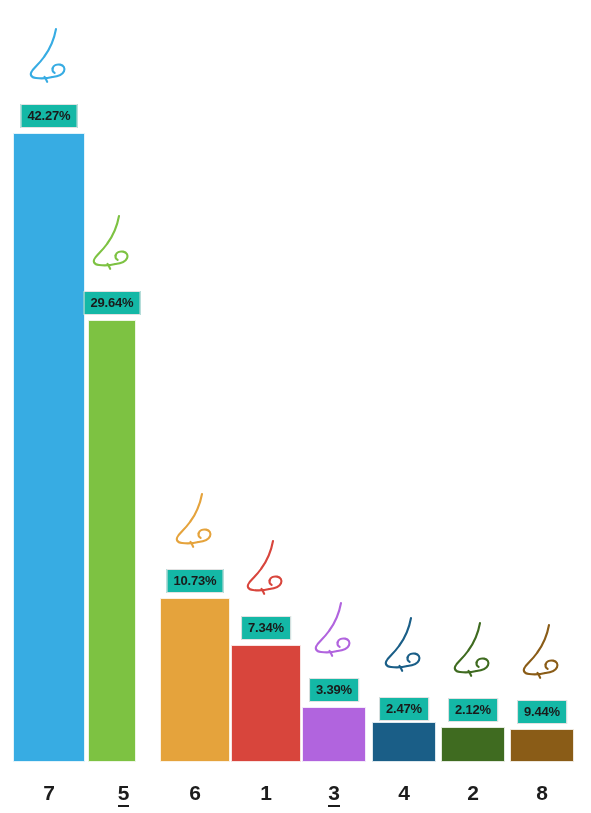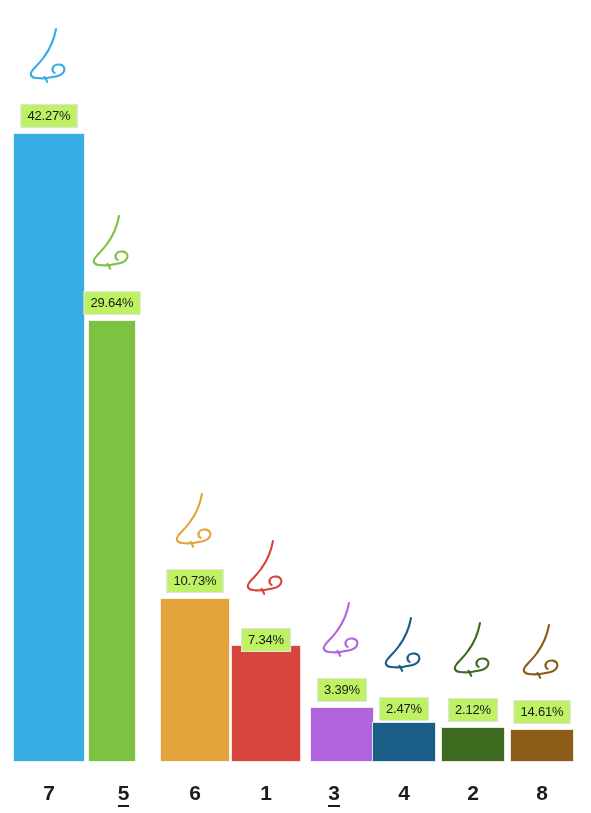--- a/index.html
+++ b/index.html
@@ -37,29 +37,30 @@
     bottom: 0;
     width: 100%;
     border: 1px solid rgba(255,255,255,0.85);
     box-sizing: border-box;
   }
   
   .value-chip {
     position: absolute;
     left: 50%;
     transform: translateX(-50%);
-    background: #bef264;
+    background: #14b8a6;
     border: 1px solid #e2e2e2;
     color: #1a1a1a;
     font-size: 13px;
     line-height: 1;
     padding: 4px 6px 5px 6px;
     white-space: nowrap;
     font-family: "Liberation Sans", sans-serif;
     letter-spacing: -0.2px;
+    font-weight: bold;
   }
   
   .nose-icon {
     position: absolute;
     left: 50%;
     transform: translateX(-50%);
     width: 52px;
     height: 58px;
   }
   .nose-icon svg {
@@ -128,34 +129,34 @@
               <path d="M29.5 51 C35 50.4 39.5 48.5 41 45.2 C42.3 42.2 40.6 39.3 37.2 38.6 C33.6 37.9 30.4 39.6 29.6 42.4"></path>
               <path d="M29.6 42.4 C29.2 44.2 30 46 31.6 46.9"></path>
               <path d="M21.5 50.9 C22.6 52.6 23.6 54.2 24.2 55.8"></path>
             </g>
           </svg>
         </div>
       </div>
       <div class="cat-label" style="left: 160px; width: 70px;"><span>6</span></div>
       <div class="bar-col" style="left: 231px; width: 70px; height: 117px;">
         <div class="bar-rect" style="height: 117px; background: rgb(216, 69, 60);"></div>
-        <div class="value-chip" style="bottom: 110px; text-align: right;">7.34%</div>
+        <div class="value-chip" style="bottom: 122px; text-align: right;">7.34%</div>
         <div class="nose-icon" style="bottom: 166px;">
           <svg viewBox="0 0 52 58" xmlns="http://www.w3.org/2000/svg" aria-hidden="true">
             <g fill="none" stroke="#D8453C" stroke-width="2.1" stroke-linecap="round" stroke-linejoin="round">
               <path d="M33 3 C31 14 27 23 21 31 C16 38 11 42 9 45 C6.5 48.5 8 51.5 13 52 C18.5 52.6 25 52.2 29.5 51"></path>
               <path d="M29.5 51 C35 50.4 39.5 48.5 41 45.2 C42.3 42.2 40.6 39.3 37.2 38.6 C33.6 37.9 30.4 39.6 29.6 42.4"></path>
               <path d="M29.6 42.4 C29.2 44.2 30 46 31.6 46.9"></path>
               <path d="M21.5 50.9 C22.6 52.6 23.6 54.2 24.2 55.8"></path>
             </g>
           </svg>
         </div>
       </div>
       <div class="cat-label" style="left: 231px; width: 70px;"><span>1</span></div>
-      <div class="bar-col" style="left: 302px; width: 64px; height: 55px; margin-left: 8px;">
+      <div class="bar-col" style="left: 302px; width: 64px; height: 55px;">
         <div class="bar-rect" style="height: 55px; background: rgb(177, 100, 222);"></div>
         <div class="value-chip" style="bottom: 60px;">3.39%</div>
         <div class="nose-icon" style="bottom: 104px;">
           <svg viewBox="0 0 52 58" xmlns="http://www.w3.org/2000/svg" aria-hidden="true">
             <g fill="none" stroke="#B164DE" stroke-width="2.1" stroke-linecap="round" stroke-linejoin="round">
               <path d="M33 3 C31 14 27 23 21 31 C16 38 11 42 9 45 C6.5 48.5 8 51.5 13 52 C18.5 52.6 25 52.2 29.5 51"></path>
               <path d="M29.5 51 C35 50.4 39.5 48.5 41 45.2 C42.3 42.2 40.6 39.3 37.2 38.6 C33.6 37.9 30.4 39.6 29.6 42.4"></path>
               <path d="M29.6 42.4 C29.2 44.2 30 46 31.6 46.9"></path>
               <path d="M21.5 50.9 C22.6 52.6 23.6 54.2 24.2 55.8"></path>
             </g>
@@ -188,21 +189,21 @@
               <path d="M29.5 51 C35 50.4 39.5 48.5 41 45.2 C42.3 42.2 40.6 39.3 37.2 38.6 C33.6 37.9 30.4 39.6 29.6 42.4"></path>
               <path d="M29.6 42.4 C29.2 44.2 30 46 31.6 46.9"></path>
               <path d="M21.5 50.9 C22.6 52.6 23.6 54.2 24.2 55.8"></path>
             </g>
           </svg>
         </div>
       </div>
       <div class="cat-label" style="left: 441px; width: 64px;"><span>2</span></div>
       <div class="bar-col" style="left: 510px; width: 64px; height: 33px;">
         <div class="bar-rect" style="height: 33px; background: rgb(138, 92, 23);"></div>
-        <div class="value-chip" style="bottom: 38px;">14.61%</div>
+        <div class="value-chip" style="bottom: 38px;">9.44%</div>
         <div class="nose-icon" style="bottom: 82px;">
           <svg viewBox="0 0 52 58" xmlns="http://www.w3.org/2000/svg" aria-hidden="true">
             <g fill="none" stroke="#8A5C17" stroke-width="2.1" stroke-linecap="round" stroke-linejoin="round">
               <path d="M33 3 C31 14 27 23 21 31 C16 38 11 42 9 45 C6.5 48.5 8 51.5 13 52 C18.5 52.6 25 52.2 29.5 51"></path>
               <path d="M29.5 51 C35 50.4 39.5 48.5 41 45.2 C42.3 42.2 40.6 39.3 37.2 38.6 C33.6 37.9 30.4 39.6 29.6 42.4"></path>
               <path d="M29.6 42.4 C29.2 44.2 30 46 31.6 46.9"></path>
               <path d="M21.5 50.9 C22.6 52.6 23.6 54.2 24.2 55.8"></path>
             </g>
           </svg>
         </div>

